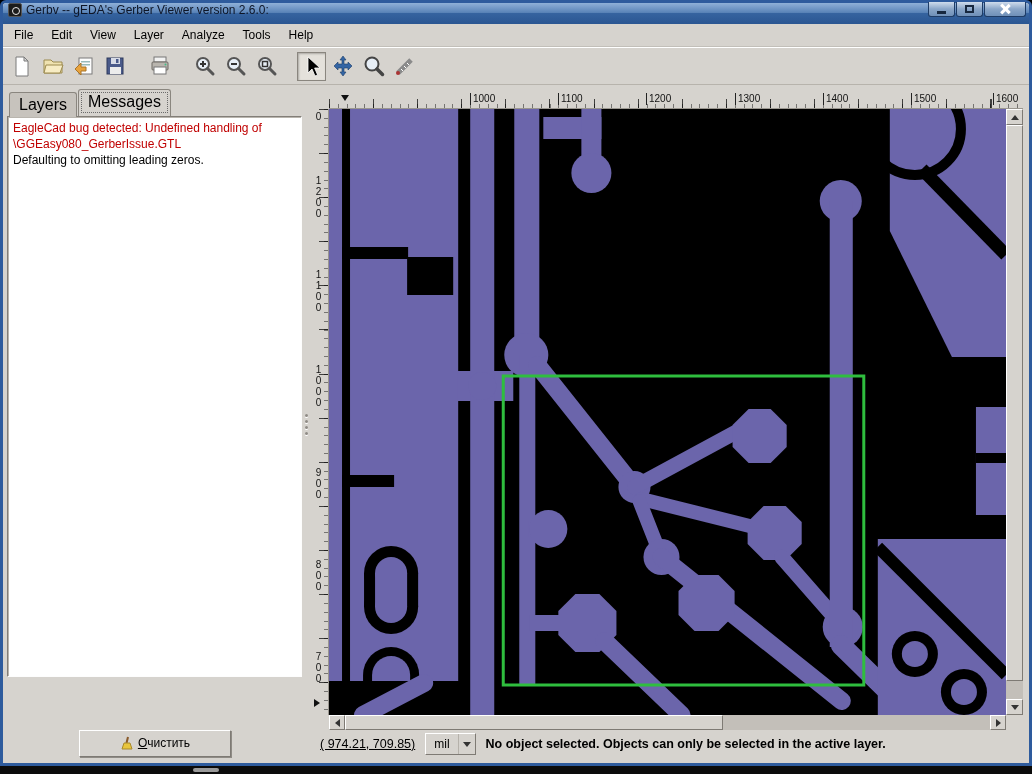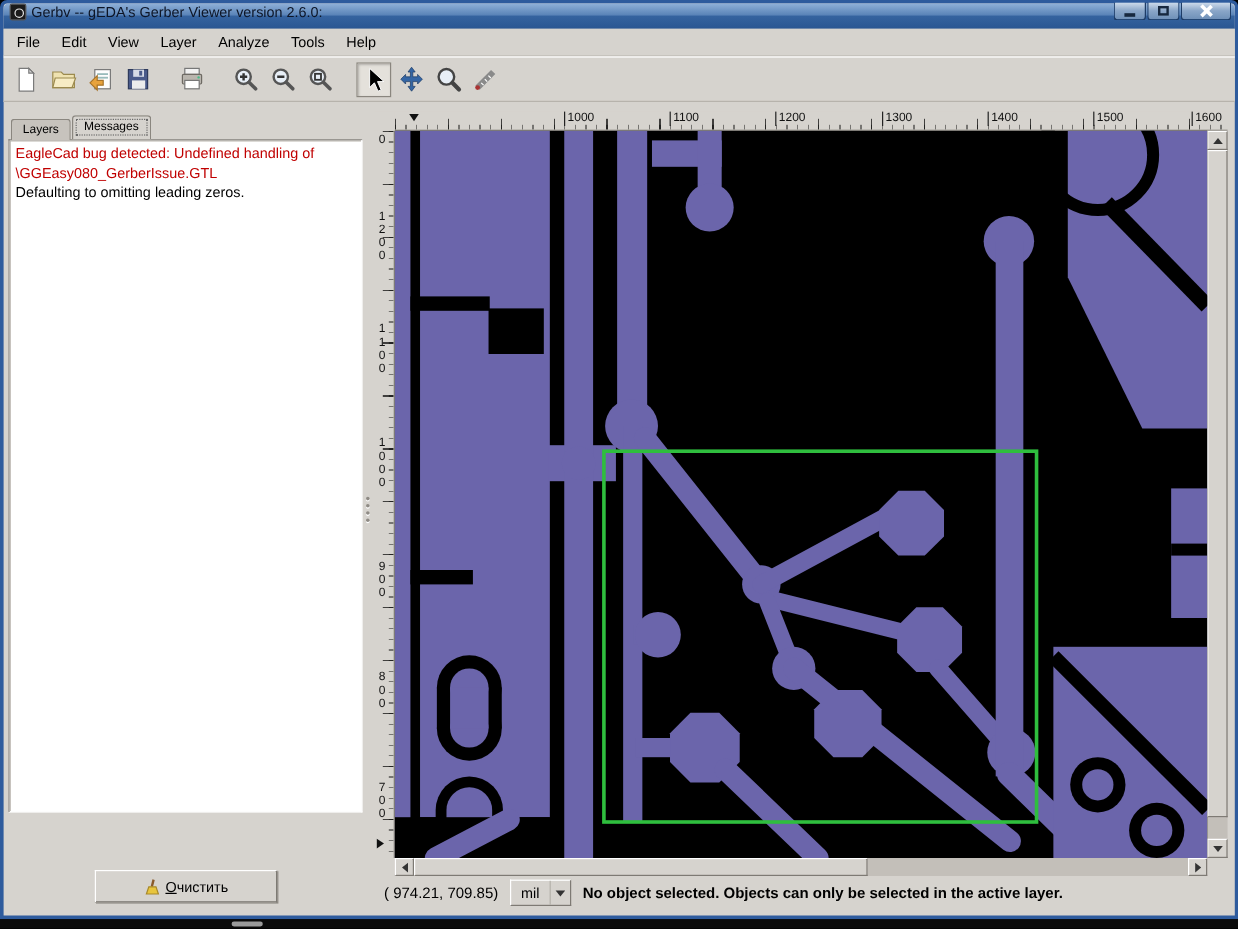--- a/index.html
+++ b/index.html
@@ -44,29 +44,29 @@
   .tbtn{width:29px;height:29px;display:flex;align-items:center;justify-content:center;
     border:1px solid transparent;background:transparent;}
   .tbtn.pressed{border:1px solid #8a867f;background:#e4e1db;
     box-shadow:inset 1px 1px 2px rgba(0,0,0,.25);}
   .tb-gap{width:12px;height:1px;}
 
   
   .main{position:absolute;left:0;top:82px;right:0;bottom:0;display:flex;}
   .sidepanel{width:300px;display:flex;flex-direction:column;padding:8px 1px 2px 4px;}
   .tabs{display:flex;height:23px;align-items:flex-end;padding-left:2px;}
-  .tab{font-size:10px;padding:3px 9px 3px;border:1px solid #8a867f;border-bottom:none;
+  .tab{font-size:16px;padding:3px 9px 3px;border:1px solid #8a867f;border-bottom:none;
     border-radius:3px 3px 0 0;background:#c7c3bd;position:relative;top:1px;margin-right:1px;}
   .tab.active{background:var(--chrome);top:0;padding-bottom:5px;z-index:2;
     outline:1px dotted #6a6a6a;outline-offset:-4px;}
   .messages{flex:1;background:#fff;border:1px solid;border-color:#827e78 #fdfdfd #fdfdfd #827e78;
     box-shadow:inset 1px 1px 0 #b9b5ae;font-size:12px;line-height:16px;padding:3px 5px;overflow:hidden;}
   .messages .line{color:var(--msg-err);white-space:nowrap;}
   .messages .line.black{color:#000;}
-  .clearrow{height:36px;display:flex;align-items:flex-start;justify-content:center;margin-top:48px;}
+  .clearrow{height:36px;display:flex;align-items:center;justify-content:center;margin-top:48px;}
   .btn{display:flex;align-items:center;justify-content:center;gap:5px;width:152px;height:27px;
     font-size:12px;background:var(--chrome);
     border:1px solid;border-color:#fff var(--chrome-dk) var(--chrome-dk) #fff;
     box-shadow:1px 1px 0 #8f8b85;}
   .btn .mn{text-decoration:underline;}
 
   .splitter{width:7px;display:flex;flex-direction:column;align-items:center;justify-content:center;gap:3px;}
   .splitter i{width:3px;height:3px;border-radius:50%;background:#8f8b85;box-shadow:0 1px 0 #fff;}
 
   .viewarea{flex:1;padding:8px 6px 0 2px;display:grid;
@@ -115,21 +115,21 @@
   .vthumb{height:556px;}
   .hthumb{width:378px;}
   .tri-up{width:0;height:0;border-left:4px solid transparent;border-right:4px solid transparent;border-bottom:5px solid #333;}
   .tri-dn{width:0;height:0;border-left:4px solid transparent;border-right:4px solid transparent;border-top:5px solid #333;}
   .tri-lf{width:0;height:0;border-top:4px solid transparent;border-bottom:4px solid transparent;border-right:5px solid #333;}
   .tri-rt{width:0;height:0;border-top:4px solid transparent;border-bottom:4px solid transparent;border-left:5px solid #333;}
 
   
   .statusbar{grid-column:1 / span 3;grid-row:4;display:flex;align-items:center;gap:10px;
     padding:0 4px 2px 8px;font-size:12.5px;color:#000;}
-  .coords{white-space:nowrap;}
+  .coords{white-space:nowrap;text-decoration:underline;}
   .combo{display:flex;align-items:stretch;height:22px;border:1px solid;
     border-color:#fff var(--chrome-dk) var(--chrome-dk) #fff;background:var(--chrome);}
   .combo .val{display:flex;align-items:center;padding:0 8px;font-size:12px;}
   .combo .arrowbox{width:17px;display:flex;align-items:center;justify-content:center;
     border-left:1px solid #b5b1aa;}
   .status-msg{font-weight:bold;white-space:nowrap;}
 
   .taskbar{position:absolute;left:0;top:766px;width:1032px;height:8px;background:#0b0b0b;}
   .task-item{position:absolute;left:193px;top:2px;width:26px;height:4px;background:#9a9a9a;border-radius:2px;}
 </style>

